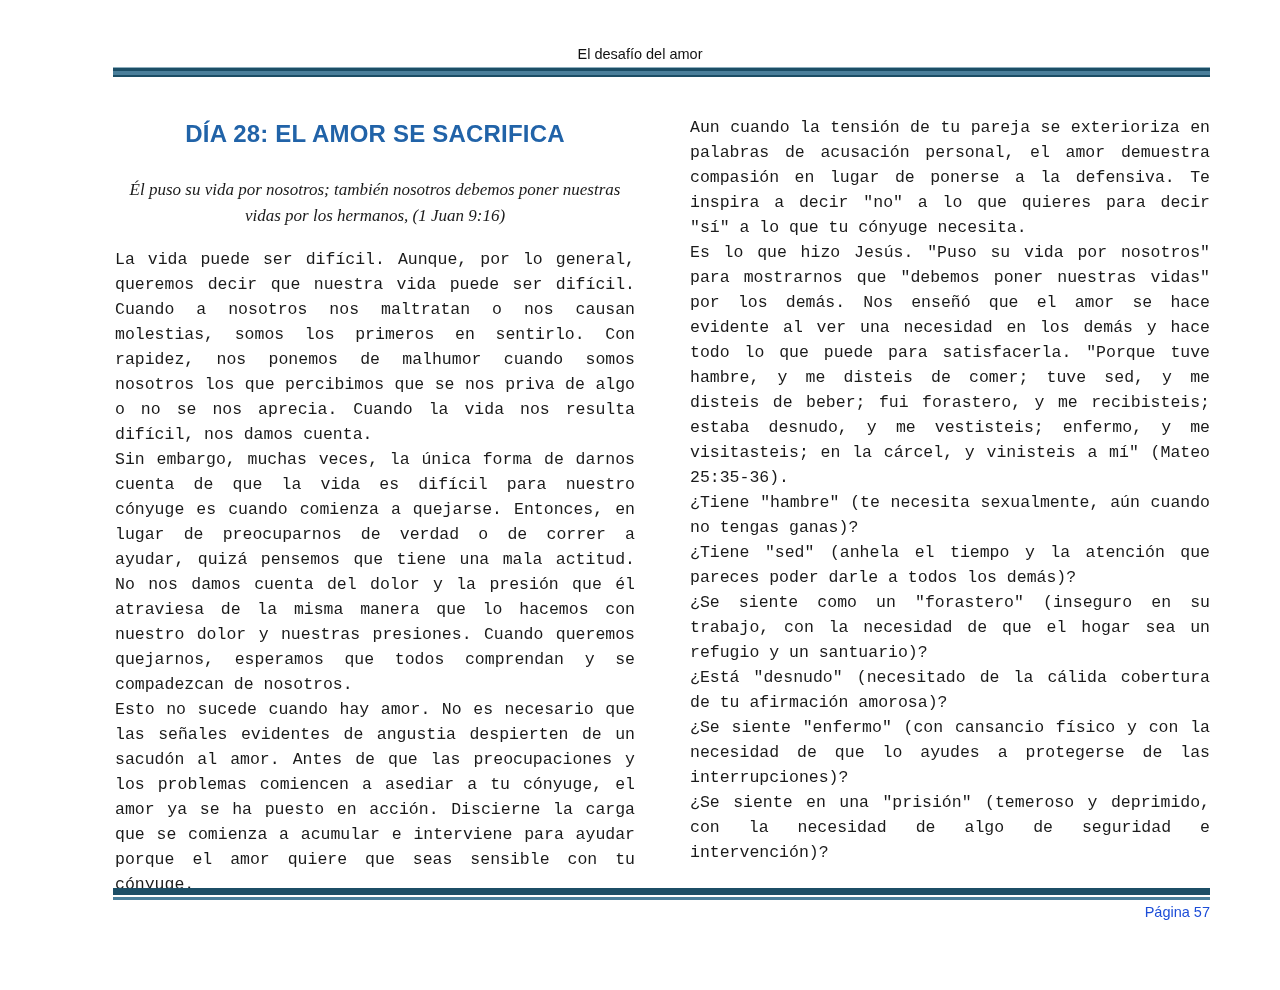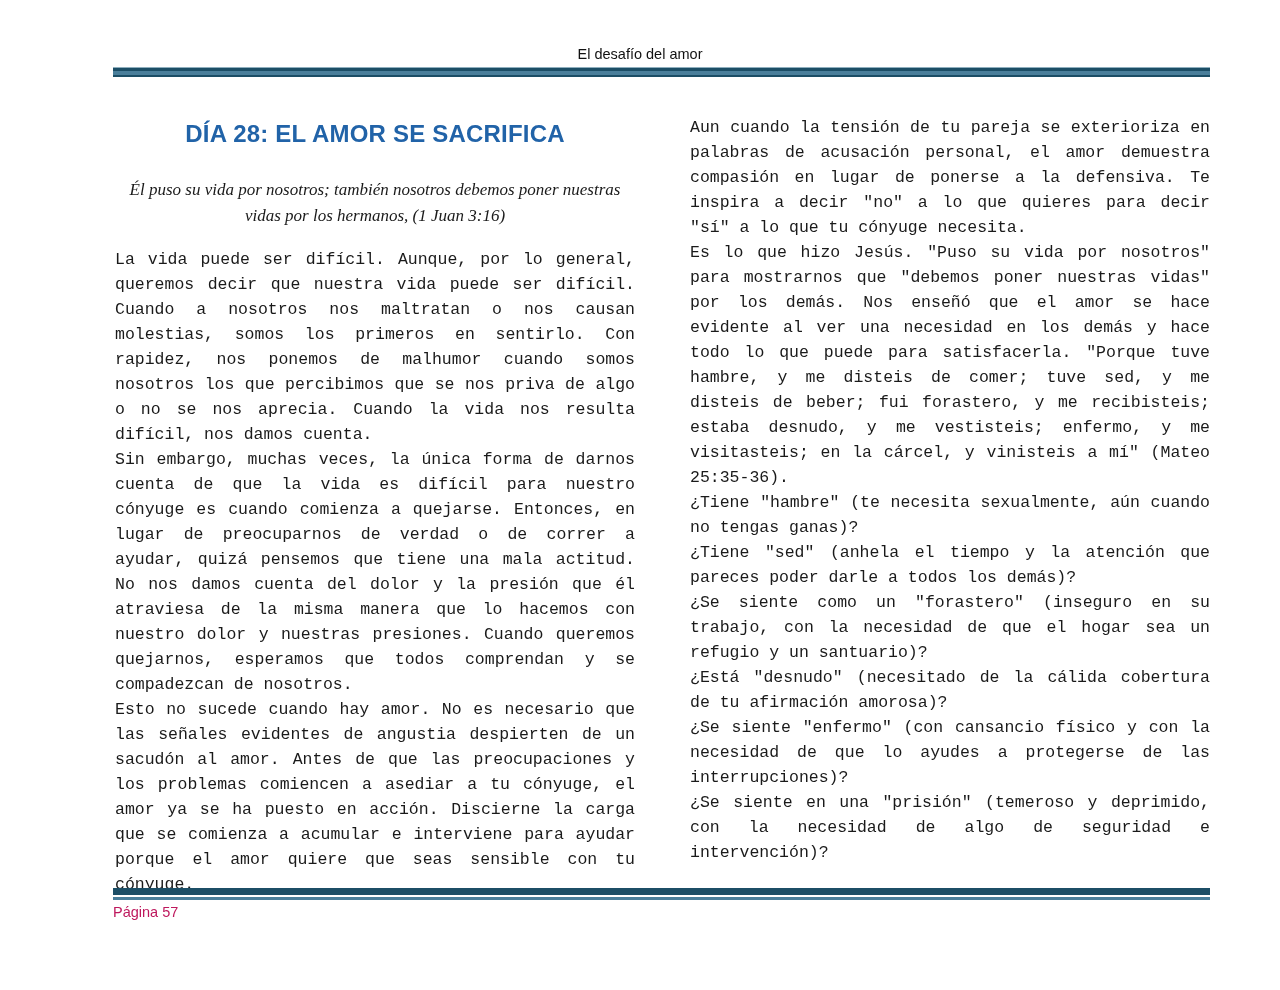--- a/index.html
+++ b/index.html
@@ -65,42 +65,42 @@
   .col-left .body-text { margin-top: 18px; }
   .para { margin: 0; }
 
   
   .running-footer { position: absolute; left: 113px; top: 888px; width: 1097px; }
   .footer-rule-thick { height: 7px; background: #1c4e66; }
   .footer-rule-thin  { height: 3px; background: #4a7f9b; margin-top: 2px; }
   .footer-text {
     display: block;
     margin-top: 4px;
-    text-align: left;
+    text-align: right;
     font-family: "Liberation Sans", sans-serif;
     font-size: 14.5px;
-    color: #be185d;
+    color: #1d4ed8;
   }
 </style>
 </head>
 <body>
 
 <div class="page">
 
   <span class="header-text">El desafío del amor</span>
 
   <div class="header-rule">
     <div class="dark-top"></div>
     <div class="mid-band"></div>
     <div class="dark-bottom"></div>
   </div>
 
   <div class="col col-left">
     <h1 class="article-title">DÍA 28: EL AMOR SE SACRIFICA</h1>
-    <p class="epigraph">Él puso su vida por nosotros; también nosotros debemos poner nuestras vidas por los hermanos, (1 Juan 3:16)</p>
+    <p class="epigraph">Él puso su vida por nosotros; también nosotros debemos poner nuestras vidas por los hermanos, (1 Juan 9:16)</p>
     <div class="body-text">
 
     <p class="para">La vida puede ser difícil. Aunque, por lo general, queremos decir que nuestra vida puede ser difícil. Cuando a nosotros nos maltratan o nos causan molestias, somos los primeros en sentirlo. Con rapidez, nos ponemos de malhumor cuando somos nosotros los que percibimos que se nos priva de algo o no se nos aprecia. Cuando la vida nos resulta difícil, nos damos cuenta.</p>
         <p class="para">Sin embargo, muchas veces, la única forma de darnos cuenta de que la vida es difícil para nuestro cónyuge es cuando comienza a quejarse. Entonces, en lugar de preocuparnos de verdad o de correr a ayudar, quizá pensemos que tiene una mala actitud. No nos damos cuenta del dolor y la presión que él atraviesa de la misma manera que lo hacemos con nuestro dolor y nuestras presiones. Cuando queremos quejarnos, esperamos que todos comprendan y se compadezcan de nosotros.</p>
         <p class="para">Esto no sucede cuando hay amor. No es necesario que las señales evidentes de angustia despierten de un sacudón al amor. Antes de que las preocupaciones y los problemas comiencen a asediar a tu cónyuge, el amor ya se ha puesto en acción. Discierne la carga que se comienza a acumular e interviene para ayudar porque el amor quiere que seas sensible con tu cónyuge.</p>
       </div>
   </div>
 
   <div class="col col-right">
     <div class="body-text">

